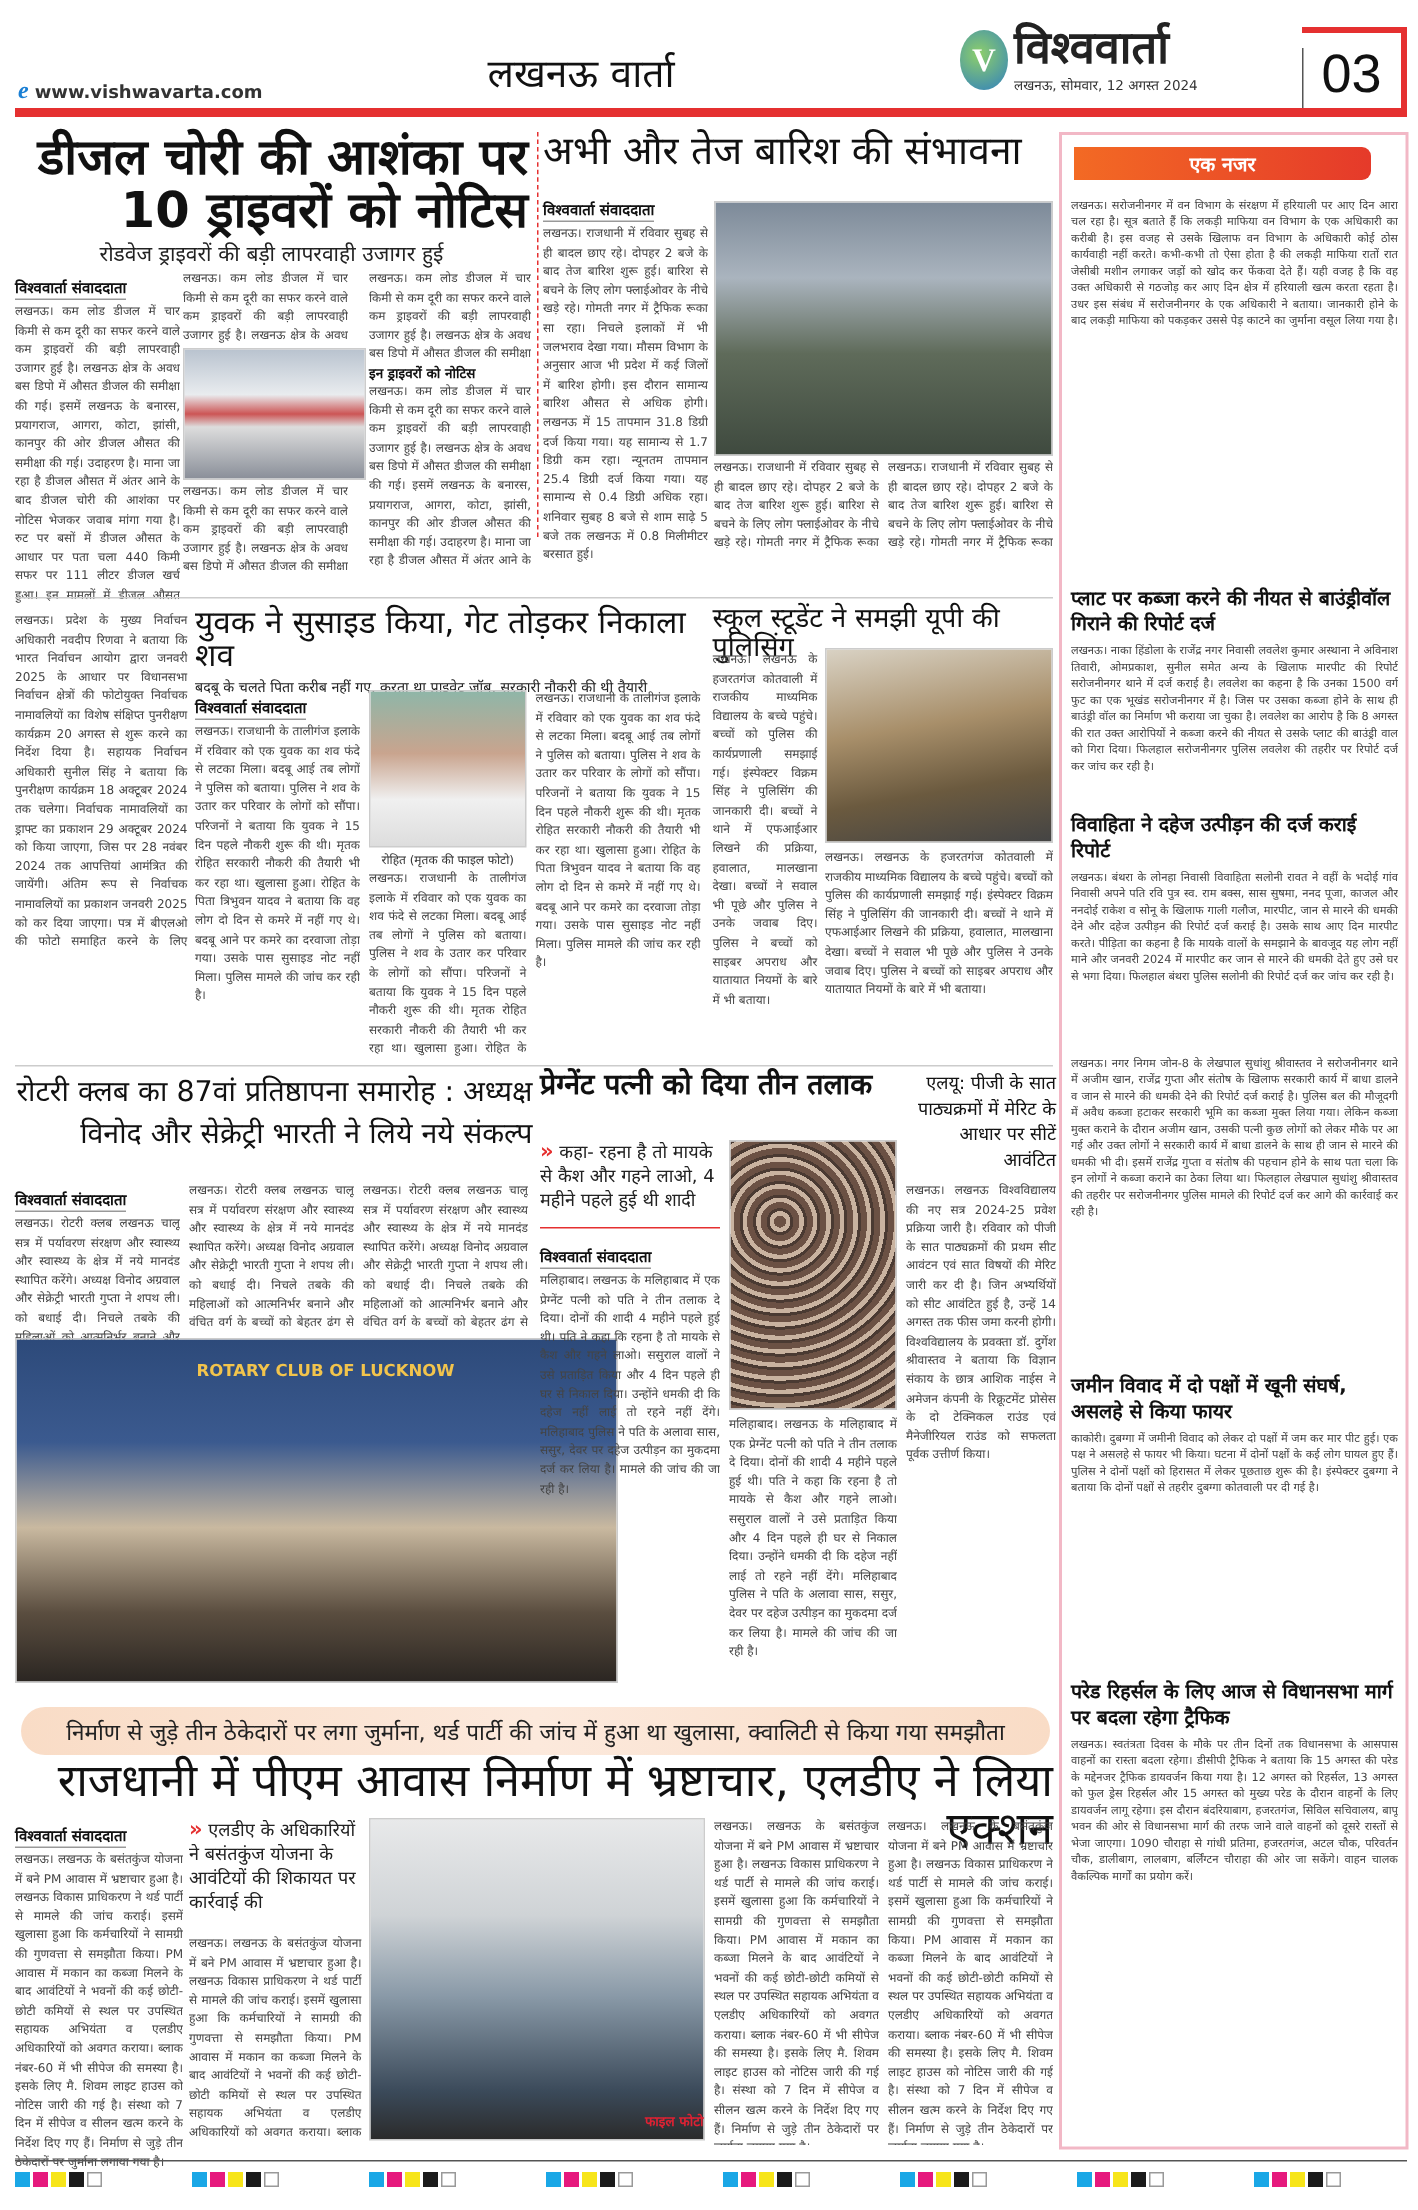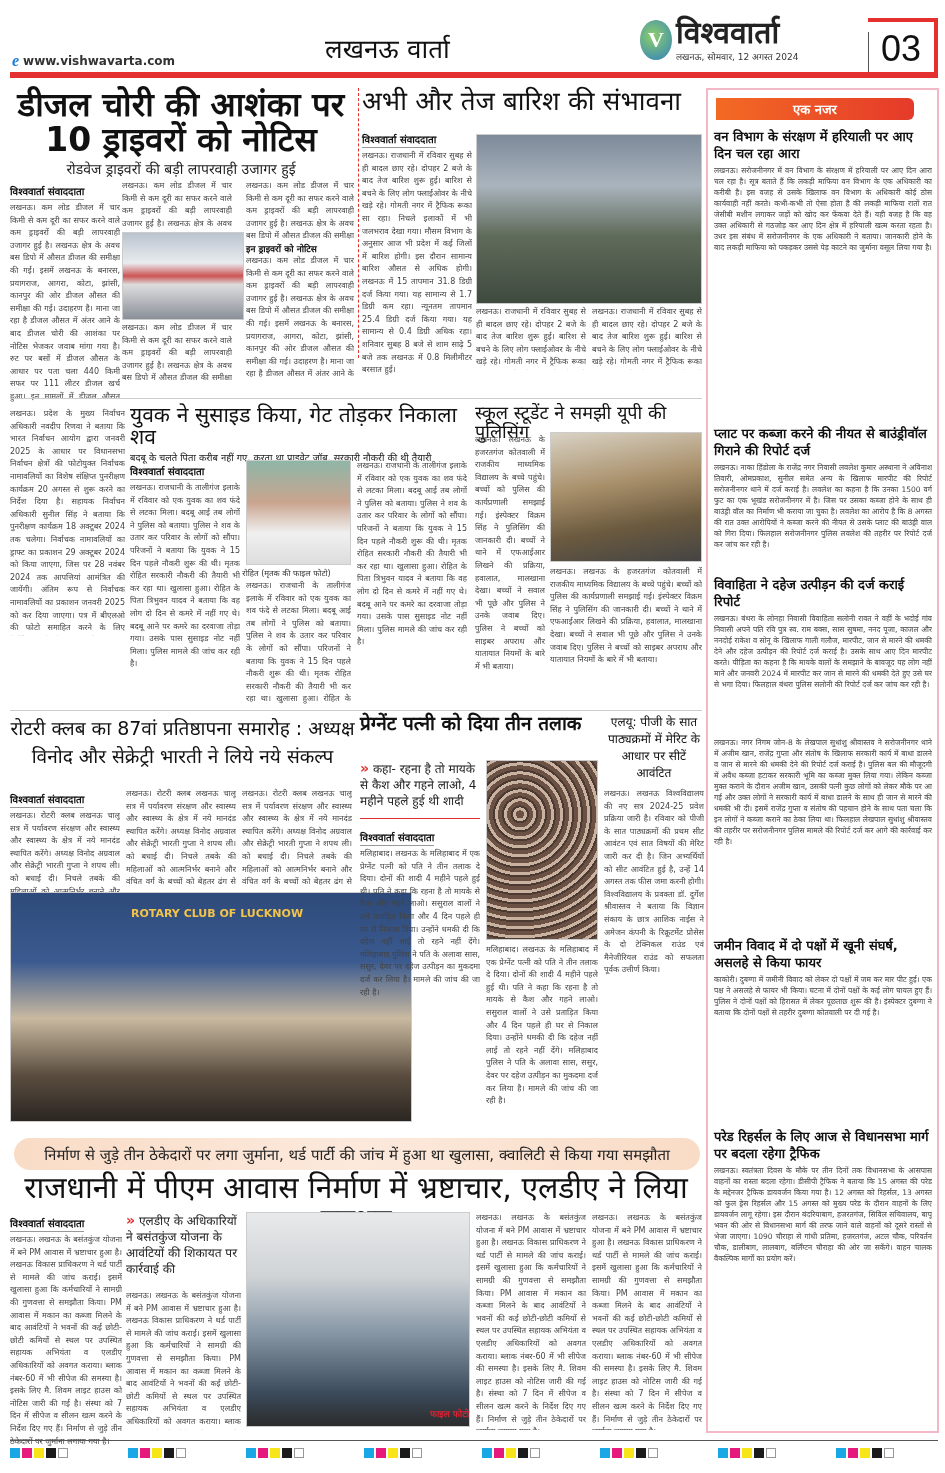--- a/index.html
+++ b/index.html
@@ -10,21 +10,21 @@
 .site .e{color:#1a7fd4;font-size:16px;font-style:italic;font-family:"Liberation Serif",serif;font-weight:bold}
 .section-name{left:325px;top:30px;font-size:26px;color:#111}
 .logo{left:640px;top:20px;display:flex;align-items:flex-start;gap:4px}
 .logo .globe{width:32px;height:40px;border-radius:50%;background:radial-gradient(circle at 40% 40%,#8ecf6a,#2f7fbf);color:#fff;font-weight:bold;font-size:22px;display:flex;align-items:center;justify-content:center;font-family:"Liberation Serif",serif}
 .logo .name{font-size:30px;font-weight:bold;color:#222;line-height:26px}
 .logo .dateline{font-size:9px;color:#333;margin-top:4px}
 .pageno{left:868px;top:18px;width:70px;height:58px;border-top:4px solid #e53030;border-right:4px solid #e53030;display:flex;align-items:center;justify-content:center;font-size:36px;color:#111;font-family:Liberation Sans, sans-serif}
 .pageno::before{content:"";position:absolute;left:0;top:10px;height:40px;border-left:1px solid #555}
 .redrule{left:10px;top:72px;width:928px;height:6px;background:#e53030}
 .col-rule{border-left:1px dashed #e53030}
-.h-big{font-weight:bold;color:#111;line-height:1.05;text-align:center}
+.h-big{font-weight:bold;color:#111;line-height:1.05;text-align:right}
 .deck{color:#222;text-align:center}
 .byline{font-size:10px;font-weight:bold;color:#111;border-bottom:1px solid #999;padding-bottom:1px;display:inline-block}
 .body{font-size:8px;line-height:12.6px;color:#444;text-align:justify;overflow:hidden}
 .photo{background:linear-gradient(160deg,#8a8f99,#5d6470 45%,#9aa0a6);border:1px solid #ccc}
 .caption{font-size:8px;color:#333;text-align:center}
 .sidebar{left:706px;top:88px;width:233px;height:1345px;border:2px solid #f2b8c6;background:#fff}
 .ek-najar{left:716px;top:98px;width:198px;height:22px;background:linear-gradient(90deg,#f36a24,#e53a2a);border-radius:0 6px 6px 0;color:#fff;font-weight:bold;font-size:13px;display:flex;align-items:center;justify-content:center}
 .sb-head{font-size:13px;font-weight:bold;color:#111;line-height:17px}
 .sb-body{font-size:7.5px;line-height:11px;color:#444;text-align:justify;overflow:hidden}
 .banner{left:14px;top:1138px;width:686px;height:32px;border-radius:16px;background:linear-gradient(90deg,#f9dcc6,#fce9dc,#f9dcc6);display:flex;align-items:center;justify-content:center;font-size:15px;color:#222}
@@ -93,21 +93,21 @@
 
 <div class="abs" style="left:130px;top:404px;width:340px">
   <div class="h-big" style="font-size:21px;font-weight:normal;text-align:left">युवक ने सुसाइड किया, गेट तोड़कर निकाला शव</div>
   <div class="deck" style="font-size:9.5px;margin-top:3px;text-align:left">बदबू के चलते पिता करीब नहीं गए, करता था प्राइवेट जॉब, सरकारी नौकरी की थी तैयारी</div>
 </div>
 <div class="abs" style="left:130px;top:460px;width:110px">
   <div class="byline">विश्ववार्ता संवाददाता</div>
   <div class="body" style="height:245px;margin-top:2px">लखनऊ। राजधानी के तालीगंज इलाके में रविवार को एक युवक का शव फंदे से लटका मिला। बदबू आई तब लोगों ने पुलिस को बताया। पुलिस ने शव के उतार कर परिवार के लोगों को सौंपा। परिजनों ने बताया कि युवक ने 15 दिन पहले नौकरी शुरू की थी। मृतक रोहित सरकारी नौकरी की तैयारी भी कर रहा था। खुलासा हुआ। रोहित के पिता त्रिभुवन यादव ने बताया कि वह लोग दो दिन से कमरे में नहीं गए थे। बदबू आने पर कमरे का दरवाजा तोड़ा गया। उसके पास सुसाइड नोट नहीं मिला। पुलिस मामले की जांच कर रही है।</div>
 </div>
 <div class="abs photo" style="left:246px;top:460px;width:105px;height:105px;background:linear-gradient(180deg,#8fb6a8 0%,#c9a48e 40%,#f0f0f0 70%,#ddd 100%)"></div>
-<div class="abs caption" style="left:234px;top:567px;width:105px">रोहित (मृतक की फाइल फोटो)</div>
+<div class="abs caption" style="left:246px;top:567px;width:105px">रोहित (मृतक की फाइल फोटो)</div>
 <div class="abs body" style="left:246px;top:580px;width:105px;height:125px">लखनऊ। राजधानी के तालीगंज इलाके में रविवार को एक युवक का शव फंदे से लटका मिला। बदबू आई तब लोगों ने पुलिस को बताया। पुलिस ने शव के उतार कर परिवार के लोगों को सौंपा। परिजनों ने बताया कि युवक ने 15 दिन पहले नौकरी शुरू की थी। मृतक रोहित सरकारी नौकरी की तैयारी भी कर रहा था। खुलासा हुआ। रोहित के पिता त्रिभुवन यादव ने बताया कि वह लोग दो दिन से कमरे में नहीं गए थे। बदबू आने पर कमरे का दरवाजा तोड़ा गया। उसके पास सुसाइड नोट नहीं मिला। पुलिस मामले की जांच कर रही है।</div>
 <div class="abs body" style="left:357px;top:460px;width:110px;height:245px">लखनऊ। राजधानी के तालीगंज इलाके में रविवार को एक युवक का शव फंदे से लटका मिला। बदबू आई तब लोगों ने पुलिस को बताया। पुलिस ने शव के उतार कर परिवार के लोगों को सौंपा। परिजनों ने बताया कि युवक ने 15 दिन पहले नौकरी शुरू की थी। मृतक रोहित सरकारी नौकरी की तैयारी भी कर रहा था। खुलासा हुआ। रोहित के पिता त्रिभुवन यादव ने बताया कि वह लोग दो दिन से कमरे में नहीं गए थे। बदबू आने पर कमरे का दरवाजा तोड़ा गया। उसके पास सुसाइड नोट नहीं मिला। पुलिस मामले की जांच कर रही है।</div>
 
 <div class="abs" style="left:475px;top:404px;width:228px">
   <div class="h-big" style="font-size:18px;font-weight:normal;text-align:left">स्कूल स्टूडेंट ने समझी यूपी की पुलिसिंग</div>
 </div>
 <div class="abs body" style="left:475px;top:434px;width:70px;height:270px">लखनऊ। लखनऊ के हजरतगंज कोतवाली में राजकीय माध्यमिक विद्यालय के बच्चे पहुंचे। बच्चों को पुलिस की कार्यप्रणाली समझाई गई। इंस्पेक्टर विक्रम सिंह ने पुलिसिंग की जानकारी दी। बच्चों ने थाने में एफआईआर लिखने की प्रक्रिया, हवालात, मालखाना देखा। बच्चों ने सवाल भी पूछे और पुलिस ने उनके जवाब दिए। पुलिस ने बच्चों को साइबर अपराध और यातायात नियमों के बारे में भी बताया।</div>
 <div class="abs photo" style="left:550px;top:432px;width:152px;height:130px;background:linear-gradient(170deg,#d9d2c4 0%,#a88f6a 40%,#6b5a3f 70%,#444 100%)"></div>
 <div class="abs body" style="left:550px;top:566px;width:152px;height:138px">लखनऊ। लखनऊ के हजरतगंज कोतवाली में राजकीय माध्यमिक विद्यालय के बच्चे पहुंचे। बच्चों को पुलिस की कार्यप्रणाली समझाई गई। इंस्पेक्टर विक्रम सिंह ने पुलिसिंग की जानकारी दी। बच्चों ने थाने में एफआईआर लिखने की प्रक्रिया, हवालात, मालखाना देखा। बच्चों ने सवाल भी पूछे और पुलिस ने उनके जवाब दिए। पुलिस ने बच्चों को साइबर अपराध और यातायात नियमों के बारे में भी बताया।</div>
 
@@ -162,39 +162,38 @@
 <div class="abs photo" style="left:246px;top:1212px;width:224px;height:215px;background:linear-gradient(180deg,#e8e9ea 0%,#cfd3d6 30%,#8a9aa8 55%,#3b4a5a 85%,#2b2b2b 100%)">
   <div style="position:absolute;right:0;bottom:6px;color:#d23;font-size:9px;font-weight:bold">फाइल फोटो</div>
 </div>
 <div class="abs body" style="left:476px;top:1212px;width:110px;height:218px">लखनऊ। लखनऊ के बसंतकुंज योजना में बने PM आवास में भ्रष्टाचार हुआ है। लखनऊ विकास प्राधिकरण ने थर्ड पार्टी से मामले की जांच कराई। इसमें खुलासा हुआ कि कर्मचारियों ने सामग्री की गुणवत्ता से समझौता किया। PM आवास में मकान का कब्जा मिलने के बाद आवंटियों ने भवनों की कई छोटी-छोटी कमियों से स्थल पर उपस्थित सहायक अभियंता व एलडीए अधिकारियों को अवगत कराया। ब्लाक नंबर-60 में भी सीपेज की समस्या है। इसके लिए मै. शिवम लाइट हाउस को नोटिस जारी की गई है। संस्था को 7 दिन में सीपेज व सीलन खत्म करने के निर्देश दिए गए हैं। निर्माण से जुड़े तीन ठेकेदारों पर जुर्माना लगाया गया है।</div>
 <div class="abs body" style="left:592px;top:1212px;width:110px;height:218px">लखनऊ। लखनऊ के बसंतकुंज योजना में बने PM आवास में भ्रष्टाचार हुआ है। लखनऊ विकास प्राधिकरण ने थर्ड पार्टी से मामले की जांच कराई। इसमें खुलासा हुआ कि कर्मचारियों ने सामग्री की गुणवत्ता से समझौता किया। PM आवास में मकान का कब्जा मिलने के बाद आवंटियों ने भवनों की कई छोटी-छोटी कमियों से स्थल पर उपस्थित सहायक अभियंता व एलडीए अधिकारियों को अवगत कराया। ब्लाक नंबर-60 में भी सीपेज की समस्या है। इसके लिए मै. शिवम लाइट हाउस को नोटिस जारी की गई है। संस्था को 7 दिन में सीपेज व सीलन खत्म करने के निर्देश दिए गए हैं। निर्माण से जुड़े तीन ठेकेदारों पर जुर्माना लगाया गया है।</div>
 
 <div class="abs sidebar"></div>
 <div class="abs ek-najar">एक नजर</div>
 <div class="abs" style="left:714px;top:128px;width:218px">
   <div>
-    <div class="sb-head">वन विभाग के संरक्षण में हरियाली पर आए दिन चल रहा आरा</div>
     <div class="sb-body" style="height:254px;margin-top:3px">लखनऊ। सरोजनीनगर में वन विभाग के संरक्षण में हरियाली पर आए दिन आरा चल रहा है। सूत्र बताते हैं कि लकड़ी माफिया वन विभाग के एक अधिकारी का करीबी है। इस वजह से उसके खिलाफ वन विभाग के अधिकारी कोई ठोस कार्यवाही नहीं करते। कभी-कभी तो ऐसा होता है की लकड़ी माफिया रातों रात जेसीबी मशीन लगाकर जड़ों को खोद कर फेंकवा देते हैं। यही वजह है कि वह उक्त अधिकारी से गठजोड़ कर आए दिन क्षेत्र में हरियाली खत्म करता रहता है। उधर इस संबंध में सरोजनीनगर के एक अधिकारी ने बताया। जानकारी होने के बाद लकड़ी माफिया को पकड़कर उससे पेड़ काटने का जुर्माना वसूल लिया गया है।</div>
   </div>
   <div style="margin-top:6px">
     <div class="sb-head">प्लाट पर कब्जा करने की नीयत से बाउंड्रीवॉल गिराने की रिपोर्ट दर्ज</div>
     <div class="sb-body" style="height:110px;margin-top:3px">लखनऊ। नाका हिंडोला के राजेंद्र नगर निवासी लवलेश कुमार अस्थाना ने अविनाश तिवारी, ओमप्रकाश, सुनील समेत अन्य के खिलाफ मारपीट की रिपोर्ट सरोजनीनगर थाने में दर्ज कराई है। लवलेश का कहना है कि उनका 1500 वर्ग फुट का एक भूखंड सरोजनीनगर में है। जिस पर उसका कब्जा होने के साथ ही बाउंड्री वॉल का निर्माण भी कराया जा चुका है। लवलेश का आरोप है कि 8 अगस्त की रात उक्त आरोपियों ने कब्जा करने की नीयत से उसके प्लाट की बाउंड्री वाल को गिरा दिया। फिलहाल सरोजनीनगर पुलिस लवलेश की तहरीर पर रिपोर्ट दर्ज कर जांच कर रही है।</div>
   </div>
   <div style="margin-top:4px">
     <div class="sb-head">विवाहिता ने दहेज उत्पीड़न की दर्ज कराई रिपोर्ट</div>
     <div class="sb-body" style="height:120px;margin-top:3px">लखनऊ। बंथरा के लोनहा निवासी विवाहिता सलोनी रावत ने वहीं के भदोई गांव निवासी अपने पति रवि पुत्र स्व. राम बक्स, सास सुषमा, ननद पूजा, काजल और ननदोई राकेश व सोनू के खिलाफ गाली गलौज, मारपीट, जान से मारने की धमकी देने और दहेज उत्पीड़न की रिपोर्ट दर्ज कराई है। उसके साथ आए दिन मारपीट करते। पीड़िता का कहना है कि मायके वालों के समझाने के बावजूद यह लोग नहीं माने और जनवरी 2024 में मारपीट कर जान से मारने की धमकी देते हुए उसे घर से भगा दिया। फिलहाल बंथरा पुलिस सलोनी की रिपोर्ट दर्ज कर जांच कर रही है।</div>
   </div>
   <div style="margin-top:4px">
     <div class="sb-body" style="height:200px;margin-top:3px">लखनऊ। नगर निगम जोन-8 के लेखपाल सुधांशु श्रीवास्तव ने सरोजनीनगर थाने में अजीम खान, राजेंद्र गुप्ता और संतोष के खिलाफ सरकारी कार्य में बाधा डालने व जान से मारने की धमकी देने की रिपोर्ट दर्ज कराई है। पुलिस बल की मौजूदगी में अवैध कब्जा हटाकर सरकारी भूमि का कब्जा मुक्त लिया गया। लेकिन कब्जा मुक्त कराने के दौरान अजीम खान, उसकी पत्नी कुछ लोगों को लेकर मौके पर आ गई और उक्त लोगों ने सरकारी कार्य में बाधा डालने के साथ ही जान से मारने की धमकी भी दी। इसमें राजेंद्र गुप्ता व संतोष की पहचान होने के साथ पता चला कि इन लोगों ने कब्जा कराने का ठेका लिया था। फिलहाल लेखपाल सुधांशु श्रीवास्तव की तहरीर पर सरोजनीनगर पुलिस मामले की रिपोर्ट दर्ज कर आगे की कार्रवाई कर रही है।</div>
   </div>
-  <div style="margin-top:0">
+  <div style="margin-top:13px">
     <div class="sb-head">जमीन विवाद में दो पक्षों में खूनी संघर्ष, असलहे से किया फायर</div>
     <div class="sb-body" style="height:150px;margin-top:3px">काकोरी। दुबग्गा में जमीनी विवाद को लेकर दो पक्षों में जम कर मार पीट हुई। एक पक्ष ने असलहे से फायर भी किया। घटना में दोनों पक्षों के कई लोग घायल हुए हैं। पुलिस ने दोनों पक्षों को हिरासत में लेकर पूछताछ शुरू की है। इंस्पेक्टर दुबग्गा ने बताया कि दोनों पक्षों से तहरीर दुबग्गा कोतवाली पर दी गई है।</div>
   </div>
-  <div style="margin-top:4px">
+  <div style="margin-top:17px">
     <div class="sb-head">परेड रिहर्सल के लिए आज से विधानसभा मार्ग पर बदला रहेगा ट्रैफिक</div>
     <div class="sb-body" style="height:255px;margin-top:3px">लखनऊ। स्वतंत्रता दिवस के मौके पर तीन दिनों तक विधानसभा के आसपास वाहनों का रास्ता बदला रहेगा। डीसीपी ट्रैफिक ने बताया कि 15 अगस्त की परेड के मद्देनजर ट्रैफिक डायवर्जन किया गया है। 12 अगस्त को रिहर्सल, 13 अगस्त को फुल ड्रेस रिहर्सल और 15 अगस्त को मुख्य परेड के दौरान वाहनों के लिए डायवर्जन लागू रहेगा। इस दौरान बंदरियाबाग, हजरतगंज, सिविल सचिवालय, बापू भवन की ओर से विधानसभा मार्ग की तरफ जाने वाले वाहनों को दूसरे रास्तों से भेजा जाएगा। 1090 चौराहा से गांधी प्रतिमा, हजरतगंज, अटल चौक, परिवर्तन चौक, डालीबाग, लालबाग, बर्लिंग्टन चौराहा की ओर जा सकेंगे। वाहन चालक वैकल्पिक मार्गों का प्रयोग करें।</div>
   </div>
 </div>
 
 <div class="abs bottomrule"></div>
 <div id="regmarks"></div>
 
 <div class="abs reg" style="left: 10px;">
     <span style="background: rgb(26, 167, 230);"></span>

